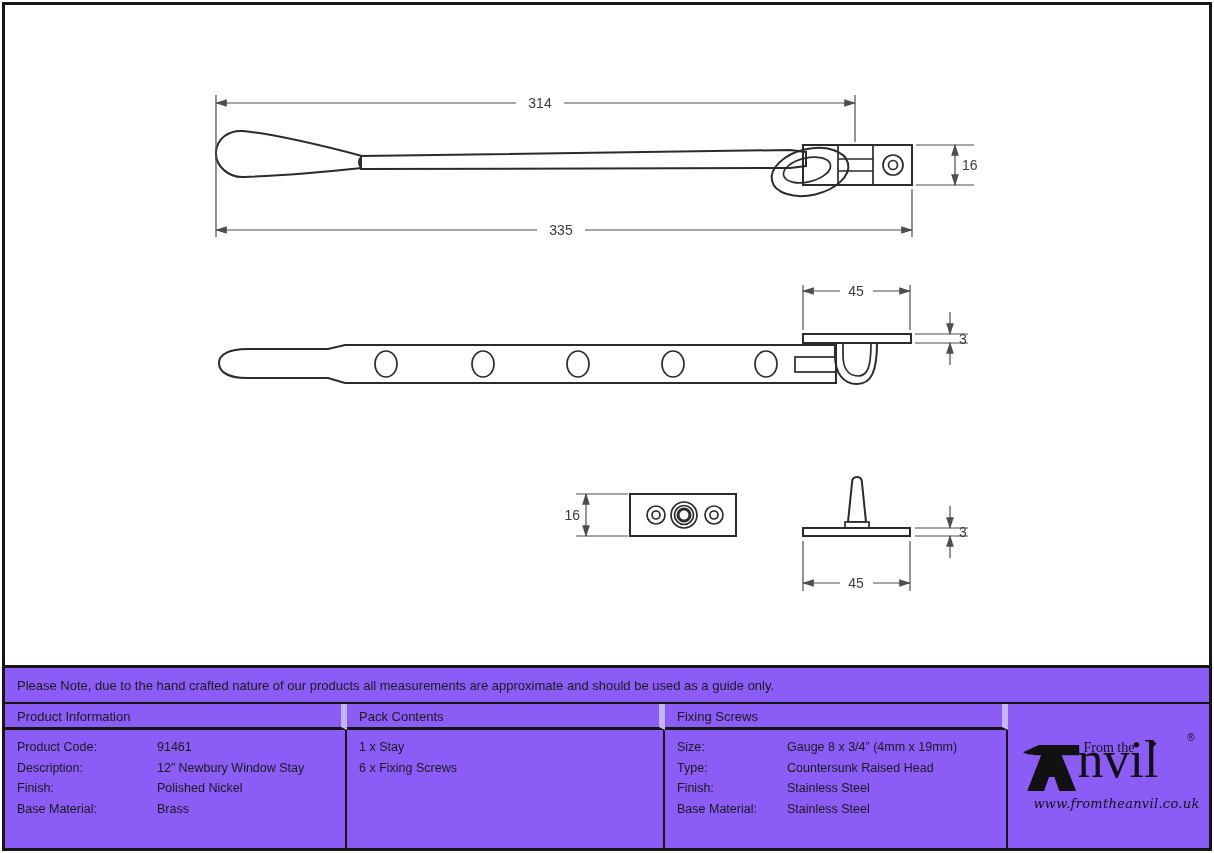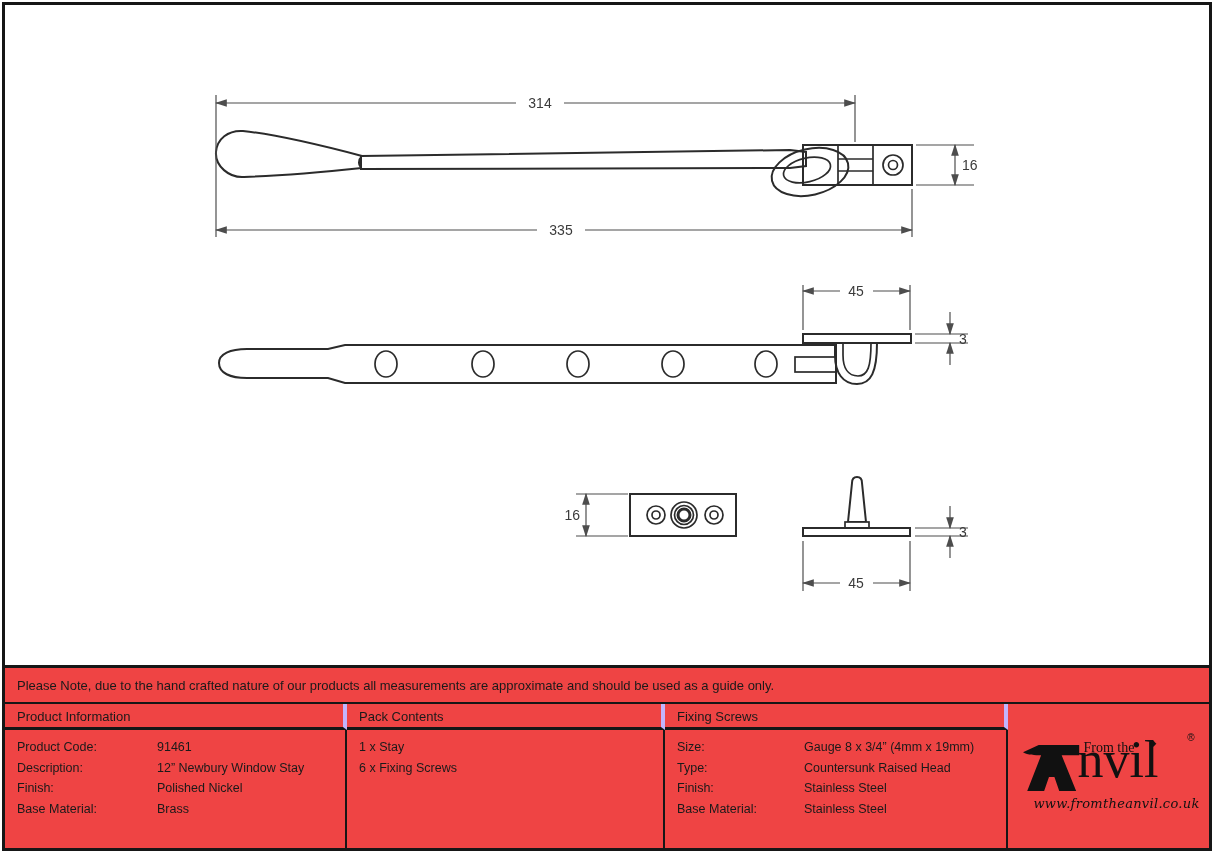--- a/index.html
+++ b/index.html
@@ -14,35 +14,35 @@
   }
   svg.drawing { position:absolute; left:0; top:0; z-index:1; }
 
   
   .bottom {
     position:absolute; left:5px; right:5px; top:665px; bottom:5px;
     border-top:3px solid #161616;
     display:grid;
     grid-template-columns:342px 318px 343px 1fr;
     grid-template-rows:36px 26px 1fr;
-    z-index:10; background:#ef4444;
+    z-index:10; background:#8b5cf6;
   }
   .note-cell {
     grid-column:1/5; grid-row:1;
     border-bottom:2px solid #161616;
     display:flex; align-items:center; padding:0 12px;
     font-size:13px;
   }
   .hdr {
-    grid-row:2; border-right:4px solid #c4b5fd; border-bottom:3px solid #161616;
+    grid-row:2; border-right:6px solid #c4b5fd; border-bottom:3px solid #161616;
     padding:5px 16px 0 12px; font-size:13px;
   }
   .cell { grid-row:3; border-right:2px solid #161616; padding:7px 0 0 12px; font-size:12.5px; }
   .kv  { display:grid; grid-template-columns:140px 1fr; line-height:20.5px; }
-  .kv2 { display:grid; grid-template-columns:110px 1fr;gap:17px; }
+  .kv2 { display:grid; grid-template-columns:110px 1fr; }
   .pc-item { line-height:20.5px; }
   .logo-cell {
     grid-column:4; grid-row:2/4;
     display:flex; align-items:center; justify-content:center;border-radius:31px;
   }
 
   
   .logo { position:relative; width:172px; height:88px; }
   .anvil-glyph { position:absolute; left:0; top:10px; width:58px; height:52px; }
   .logo-nvil {

